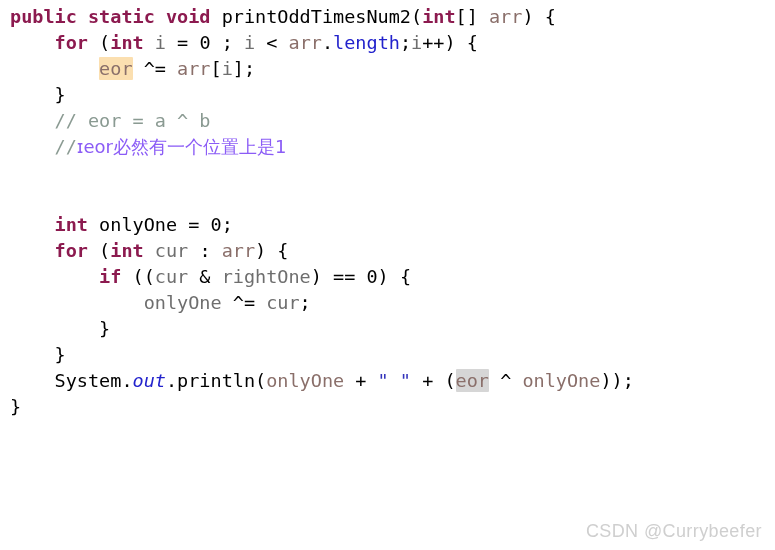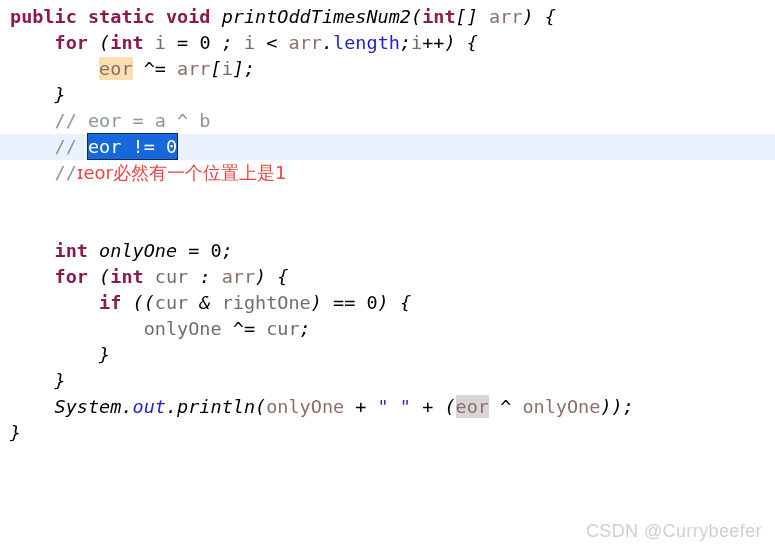--- a/index.html
+++ b/index.html
@@ -42,29 +42,29 @@
     box-sizing: border-box;
     color: #000000;
   }
 
   .line.current {
     background: #e9f1fc;
   }
 
   
   .kw       { color: #8c1a4f; font-weight: bold; }
-  .plain    { color: #000000; font-style: italic; }
+  .plain    { color: #000000; }
   .ident    { color: #6e6e6e; }
   .param    { color: #8a6f6a; }
   .field    { color: #2222cc; }
   .statfld  { color: #2222cc; font-weight: normal; font-style: italic; }
   .num      { color: #000000; }
   .str      { color: #3333bb; }
   .comment  { color: #8a9a92; margin-top: 6px; }
-  .cn       { font-family: "DejaVu Sans", "Liberation Sans", sans-serif; color: #ef4444; font-size: 18px; }
+  .cn       { font-family: "DejaVu Sans", "Liberation Sans", sans-serif; color: #8b5cf6; font-size: 18px; }
 
   
   .hl-orange {
     background: #fbdfb0;
     color: #8a6f6a;
     border-radius: 1px;
     padding: 1px 0;
   }
   .hl-gray {
     background: #d6d6d6;
@@ -93,21 +93,20 @@
 </head>
 <body>
 
 <div id="editor">
   <div class="code-area">
       <div class="line"><span class="kw">public</span><span class="plain"> </span><span class="kw">static</span><span class="plain"> </span><span class="kw">void</span><span class="plain"> printOddTimesNum2(</span><span class="kw">int</span><span class="plain">[] </span><span class="param">arr</span><span class="plain">) {</span></div>
       <div class="line"><span class="plain">    </span><span class="kw">for</span><span class="plain"> (</span><span class="kw">int</span><span class="plain"> </span><span class="ident">i</span><span class="plain"> = </span><span class="num">0</span><span class="plain"> ; </span><span class="ident">i</span><span class="plain"> &lt; </span><span class="param">arr</span><span class="plain">.</span><span class="field">length</span><span class="plain">;</span><span class="ident">i</span><span class="plain">++) {</span></div>
       <div class="line"><span class="plain">        </span><span class="hl-orange">eor</span><span class="plain"> ^= </span><span class="param">arr</span><span class="plain">[</span><span class="ident">i</span><span class="plain">];</span></div>
       <div class="line"><span class="plain">    }</span></div>
       <div class="line"><span class="plain">    </span><span class="comment">// eor = a ^ b</span></div>
-      <div class="line current"><span class="plain">    </span><span class="comment">// </span><span class="sel">eor != 0</span></div>
       <div class="line"><span class="plain">    </span><span class="comment">//</span><span class="cn">ɪeor必然有一个位置上是1</span></div>
       <div class="line">&nbsp;</div>
       <div class="line">&nbsp;</div>
       <div class="line"><span class="plain">    </span><span class="kw">int</span><span class="plain"> onlyOne = </span><span class="num">0</span><span class="plain">;</span></div>
       <div class="line"><span class="plain">    </span><span class="kw">for</span><span class="plain"> (</span><span class="kw">int</span><span class="plain"> </span><span class="ident">cur</span><span class="plain"> : </span><span class="param">arr</span><span class="plain">) {</span></div>
       <div class="line"><span class="plain">        </span><span class="kw">if</span><span class="plain"> ((</span><span class="ident">cur</span><span class="plain"> &amp; </span><span class="ident">rightOne</span><span class="plain">) == </span><span class="num">0</span><span class="plain">) {</span></div>
       <div class="line"><span class="plain">            </span><span class="ident">onlyOne</span><span class="plain"> ^= </span><span class="ident">cur</span><span class="plain">;</span></div>
       <div class="line"><span class="plain">        }</span></div>
       <div class="line"><span class="plain">    }</span></div>
       <div class="line"><span class="plain">    System.</span><span class="statfld">out</span><span class="plain">.println(</span><span class="param">onlyOne</span><span class="plain"> + </span><span class="str">" "</span><span class="plain"> + (</span><span class="hl-gray">eor</span><span class="plain"> ^ </span><span class="param">onlyOne</span><span class="plain">));</span></div>

